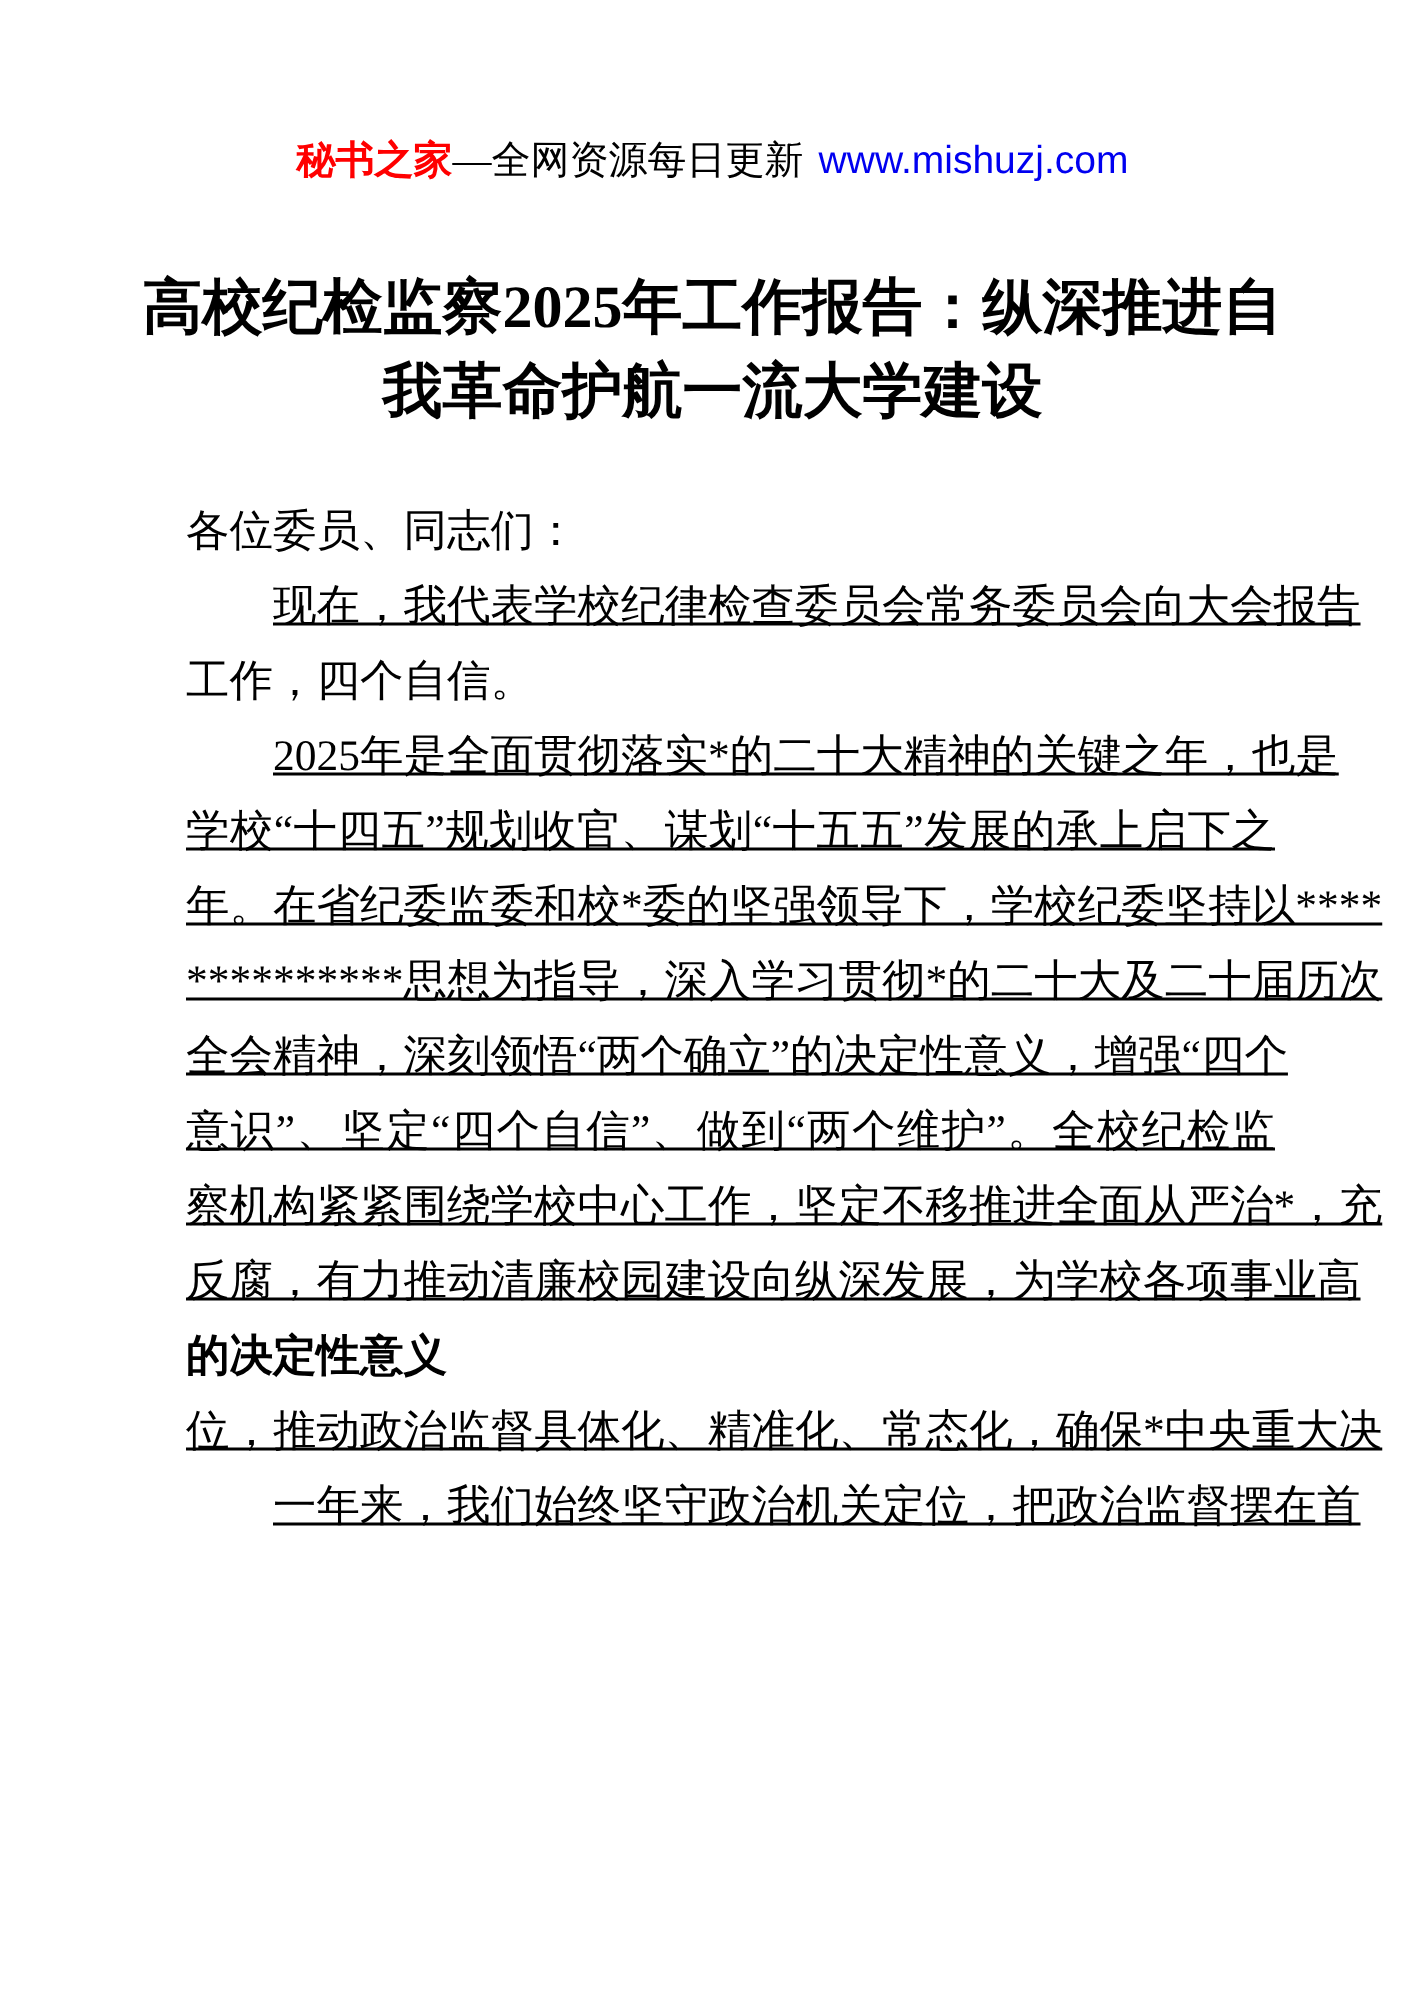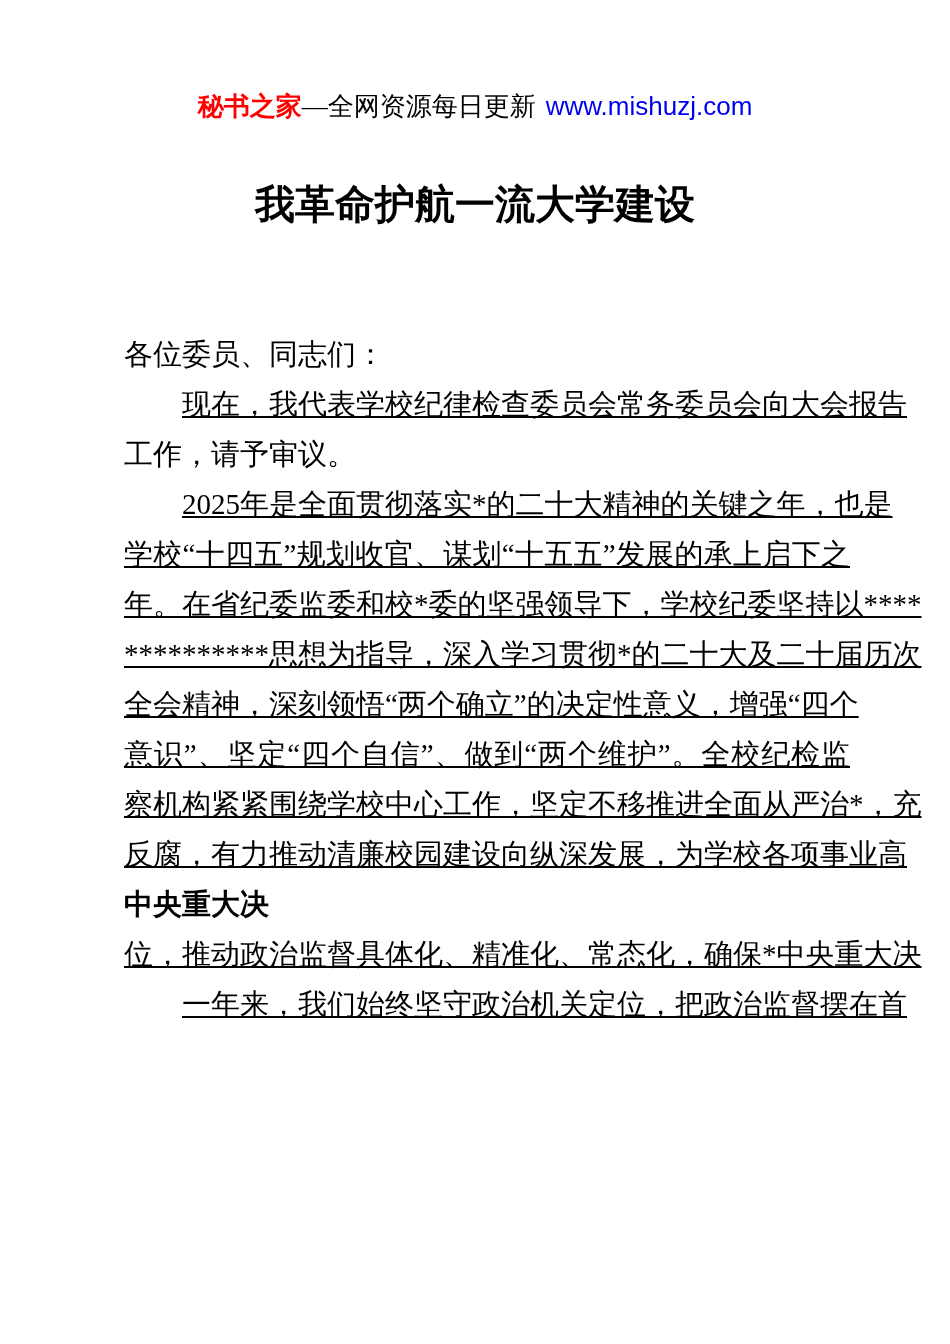--- a/index.html
+++ b/index.html
@@ -53,43 +53,44 @@
 </head>
 <body>
 
 <div class="page">
 
   <div class="header">
     <span class="brand" style="color: rgb(255, 0, 0);">秘书之家</span><span class="sep">—</span><span class="tagline">全网资源每日更新</span><span class="url" style="color: rgb(0, 0, 240);">www.mishuzj.com</span>
   </div>
 
   <h1 class="title">
+    <span class="tline">高校纪检监察2025年工作报告：纵深推进自</span>
     <span class="tline">我革命护航一流大学建设</span>
   </h1>
 
   <div class="body" id="doc-body">
       <div class="para">
         <div class="line">各位委员、同志们：</div>
       </div>
       <div class="para">
         <div class="line jl ind">现在，我代表学校纪律检查委员会常务委员会向大会报告</div>
-        <div class="line">工作，请予审议。</div>
+        <div class="line">工作，四个自信。</div>
       </div>
       <div class="para">
         <div class="line jl ind">2025年是全面贯彻落实*的二十大精神的关键之年，也是</div>
         <div class="line jl">学校“十四五”规划收官、谋划“十五五”发展的承上启下之</div>
         <div class="line jl">年。在省纪委监委和校*委的坚强领导下，学校纪委坚持以****</div>
         <div class="line jl">**********思想为指导，深入学习贯彻*的二十大及二十届历次</div>
         <div class="line jl">全会精神，深刻领悟“两个确立”的决定性意义，增强“四个</div>
         <div class="line jl">意识”、坚定“四个自信”、做到“两个维护”。全校纪检监</div>
         <div class="line jl">察机构紧紧围绕学校中心工作，坚定不移推进全面从严治*，充</div>
         <div class="line jl">反腐，有力推动清廉校园建设向纵深发展，为学校各项事业高</div>
       </div>
       <div class="para bold">
-        <div class="line">中央重大决</div>
+        <div class="line">的决定性意义</div>
       </div>
       <div class="para">
         <div class="line jl">位，推动政治监督具体化、精准化、常态化，确保*中央重大决</div>
         <div class="line jl ind">一年来，我们始终坚守政治机关定位，把政治监督摆在首</div>
       </div>
     </div>
 
   <div class="footer">
     <span>— 1 —</span>
   </div>

